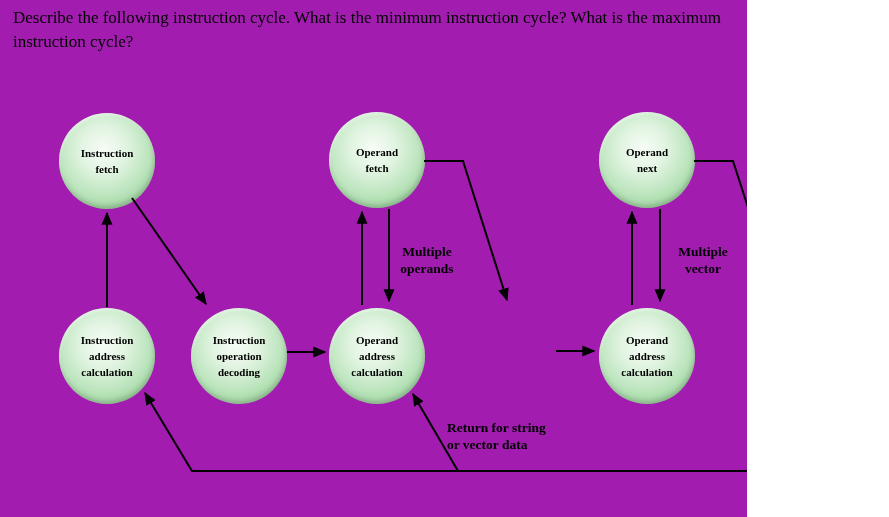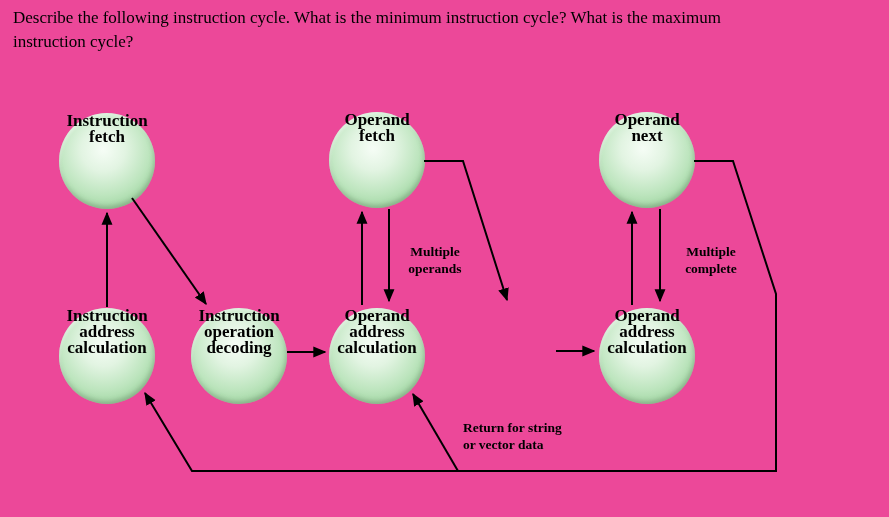--- a/index.html
+++ b/index.html
@@ -1,38 +1,38 @@
 <!DOCTYPE html>
 <html><head>
 <meta charset="utf-8">
 <style>
   html,body { margin:0; padding:0; background:#fff; }
   #canvas {
-    position:relative; width:889px; height:517px; background:#ec4899;
+    position:relative; width:747px; height:517px; background:#a21caf;
     font-family:"Liberation Serif","DejaVu Serif",serif; color:#000; overflow:hidden;
   }
   .question {
     position:absolute; left:13px; top:6px; width:862px;
     font-size:17px; line-height:23.5px; font-weight:400;
   }
   .question div { display:block; }
   .node {
     position:absolute; width:96px; height:96px; border-radius:50%;
     background: radial-gradient(circle at 46% 38%, #f6fdf6 0%, #e2f4e2 28%, #bde5be 58%, #9ad39c 82%, #8cc88e 100%);
     box-shadow: inset -1px -3px 4px rgba(105,135,105,0.45), inset 1px 2px 3px rgba(255,255,255,0.5);
-    display:flex; flex-direction:column; align-items:center; 
-    font-weight:bold; font-size:17px; line-height:16px; text-align:center;
+    display:flex; flex-direction:column; align-items:center; justify-content:center;
+    font-weight:bold; font-size:11px; line-height:16px; text-align:center;
     z-index:1;
   }
   .node span { display:block; }
   svg.wires { position:absolute; left:0; top:0; z-index:2; pointer-events:none; }
   .edge-label {
     position:absolute; font-weight:bold; font-size:13.5px; line-height:17px; z-index:3;
   }
-  .edge-label div { display:block;margin-left:16px; }
+  .edge-label div { display:block; }
   .center { text-align:center; }
 </style>
 </head>
 <body>
 
 <div id="canvas">
 
   <div class="question">
     <div>Describe the following instruction cycle. What is the minimum instruction cycle? What is the maximum</div>
     <div>instruction cycle?</div>
@@ -99,21 +99,21 @@
     </g>
   </svg>
 
   <div class="edge-label center" style="left:389px;top:243px;width:76px;">
     <div>Multiple</div>
     <div>operands</div>
   </div>
 
   <div class="edge-label center" style="left:665px;top:243px;width:76px;">
     <div>Multiple</div>
-    <div>complete</div>
+    <div>vector</div>
   </div>
 
 
   <div class="edge-label" style="left:447px;top:419px;">
     <div>Return for string</div>
     <div>or vector data</div>
   </div>
 
 </div>
 

